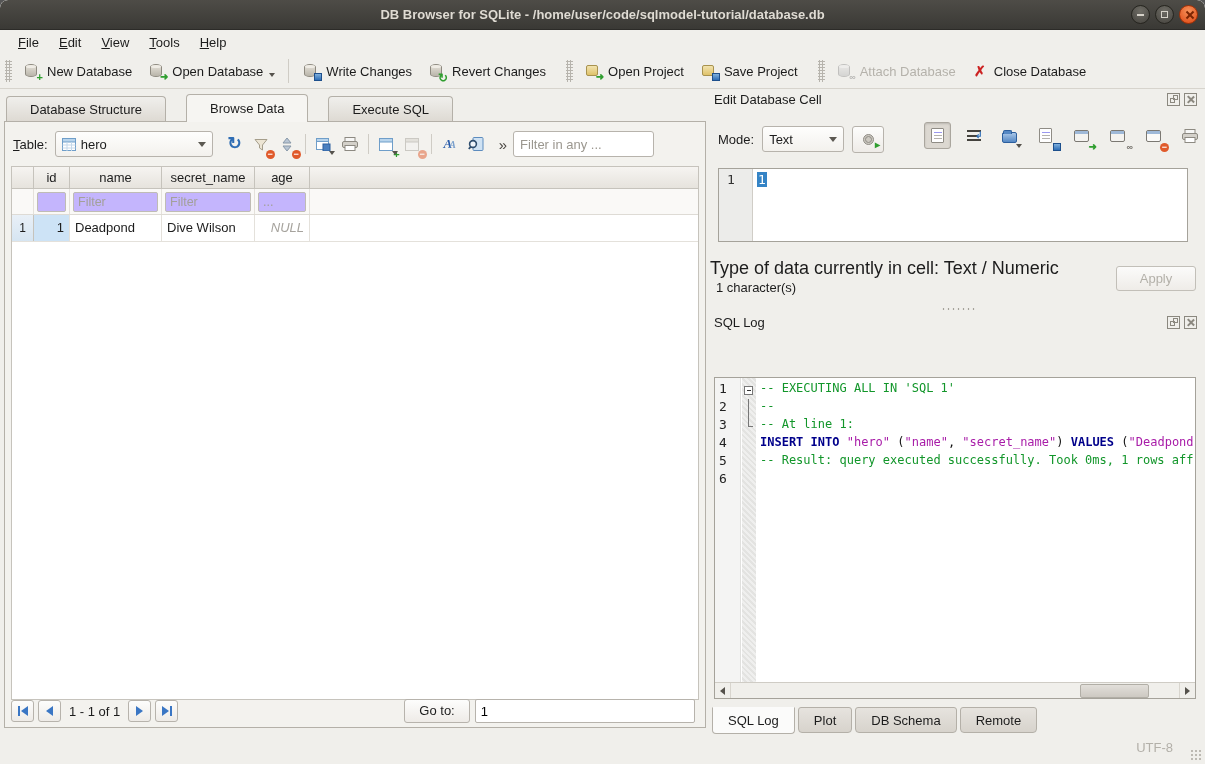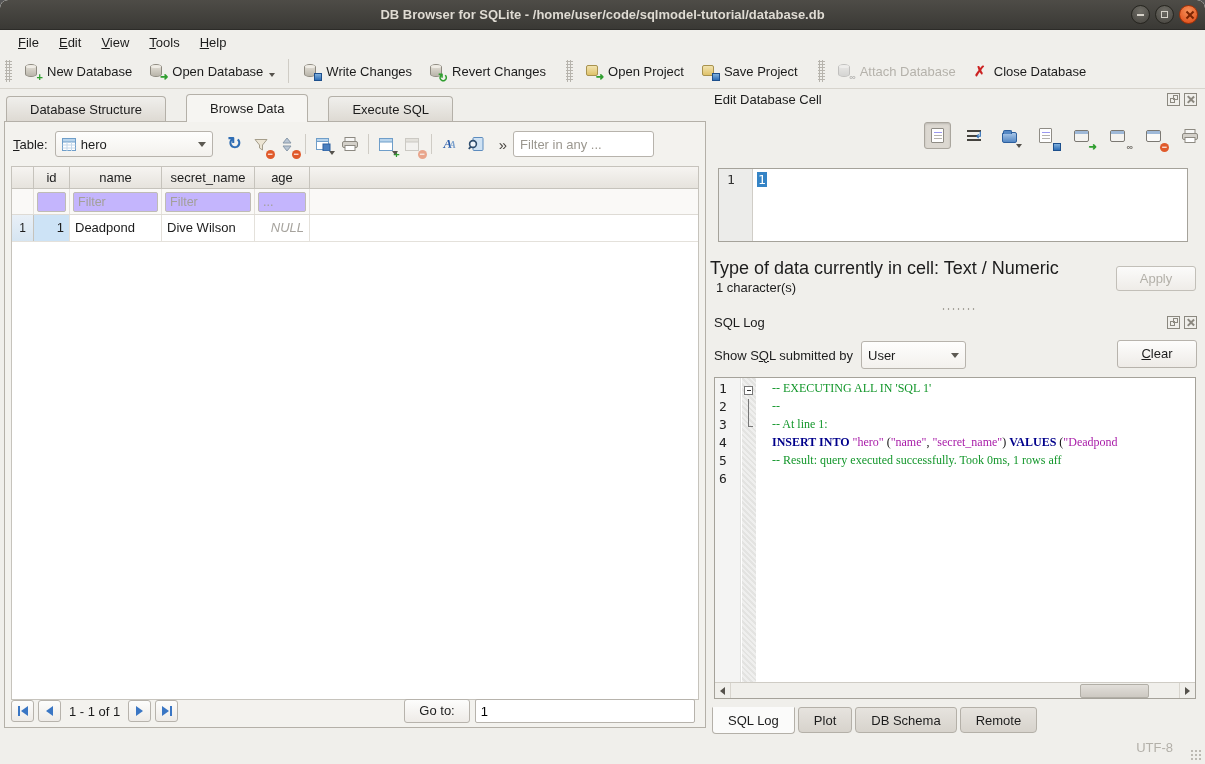--- a/index.html
+++ b/index.html
@@ -156,21 +156,21 @@
   .clear-btn{position:absolute;right:0;top:0;width:80px;height:28px;border:1px solid #b7b3ac;border-radius:3px;
     background:linear-gradient(#fdfdfc,#eeebe7);text-align:center;line-height:26px;color:#1c1c1c;}
   .log-editor{position:absolute;left:4px;top:287px;width:482px;height:322px;background:#fff;
     border:1px solid #a5a29a;overflow:hidden;}
   .log-gutter-bg{position:absolute;left:0;top:0;bottom:16px;width:26px;background:#f4f4f3;border-right:1px solid #e0e0de;}
   .log-fold-bg{position:absolute;left:27px;top:0;bottom:16px;width:14px;
     background-image:repeating-linear-gradient(45deg,#efefee 0 2px,#e3e3e1 2px 4px);}
   .code-row{position:relative;display:flex;height:18px;line-height:18px;font:12px "DejaVu Sans Mono",monospace;white-space:pre;}
   .ln{width:26px;flex:none;padding-left:4px;color:#222;font:13px "DejaVu Sans Mono",monospace;}
   .fold{width:15px;flex:none;position:relative;}
-  .code{flex:1;overflow:hidden;padding-left:16px;font-family:Liberation Serif, serif;}
+  .code{flex:1;overflow:hidden;padding-left:4px;}
   .cmt{color:#12962a;}
   .kw{color:#00008b;font-weight:bold;}
   .str{color:#a81ca8;}
   .pl{color:#111;}
   .fold-box{position:absolute;left:3px;top:4.5px;width:9px;height:9px;border:1px solid #777;background:#fff;}
   .fold-box:before{content:"";position:absolute;left:1.5px;top:3.5px;width:4px;height:1px;background:#333;}
   .fold-pipe{position:absolute;left:7px;top:0;width:1px;height:18px;background:#777;}
   .fold-pipe.half{height:9px;}
   .fold-stub{position:absolute;left:7px;top:9px;width:5px;height:1px;background:#777;}
   .hscroll{position:absolute;left:0;right:0;bottom:0;height:16px;background:#f0efeb;border-top:1px solid #cfccc5;display:flex;}
@@ -426,20 +426,31 @@
             <span class="float-sq2"></span>
             <span class="float-sq"></span>
           </span>
         <span class="dkbtn">
             <span class="dk-x1"></span>
             <span class="dk-x2"></span>
           </span>
       </span>
     </div>
 
+    <div class="mode-row">
+      <span>Mode:</span>
+      <div class="combo mode-combo">
+        <span>Text</span>
+        <span class="arrow"></span>
+      </div>
+      <div class="gear-btn">
+        <span class="gear"></span>
+        <span class="gear-arrow">▸</span>
+      </div>
+    </div>
 
     <div class="cellbar">
       <div class="cb-btn pressed">
           <span class="page"></span>
         </div>
       <div class="cb-btn">
           <span class="wrap-lines">
             <span class="wrap-arrow">↲</span>
           </span>
         </div>
@@ -490,28 +501,20 @@
             <span class="float-sq2"></span>
             <span class="float-sq"></span>
           </span>
         <span class="dkbtn">
             <span class="dk-x1"></span>
             <span class="dk-x2"></span>
           </span>
       </span>
     </div>
 
-    <div class="log-controls">
-      <span>Show S<u>Q</u>L submitted by</span>
-      <div class="combo user-combo">
-        <span>User</span>
-        <span class="arrow"></span>
-      </div>
-      <div class="clear-btn"><u>C</u>lear</div>
-    </div>
 
     <div class="log-editor">
       <div class="log-gutter-bg"></div>
       <div class="log-fold-bg"></div>
       <div style="position:relative;padding-top:3px;">
           <div class="code-row"><span class="ln">1</span><span class="fold"><span class="fold-box"></span></span><span class="code"><span class="cmt">-- EXECUTING ALL IN 'SQL 1'</span></span></div>
           <div class="code-row"><span class="ln">2</span><span class="fold"><span class="fold-pipe"></span></span><span class="code"><span class="cmt">--</span></span></div>
           <div class="code-row"><span class="ln">3</span><span class="fold"><span class="fold-pipe half"></span><span class="fold-stub"></span></span><span class="code"><span class="cmt">-- At line 1:</span></span></div>
           <div class="code-row"><span class="ln">4</span><span class="fold"></span><span class="code"><span class="kw">INSERT INTO</span><span class="pl"> </span><span class="str">"hero"</span><span class="pl"> (</span><span class="str">"name"</span><span class="pl">, </span><span class="str">"secret_name"</span><span class="pl">) </span><span class="kw">VALUES</span><span class="pl"> (</span><span class="str">"Deadpond</span></span></div>
           <div class="code-row"><span class="ln">5</span><span class="fold"></span><span class="code"><span class="cmt">-- Result: query executed successfully. Took 0ms, 1 rows aff</span></span></div>

